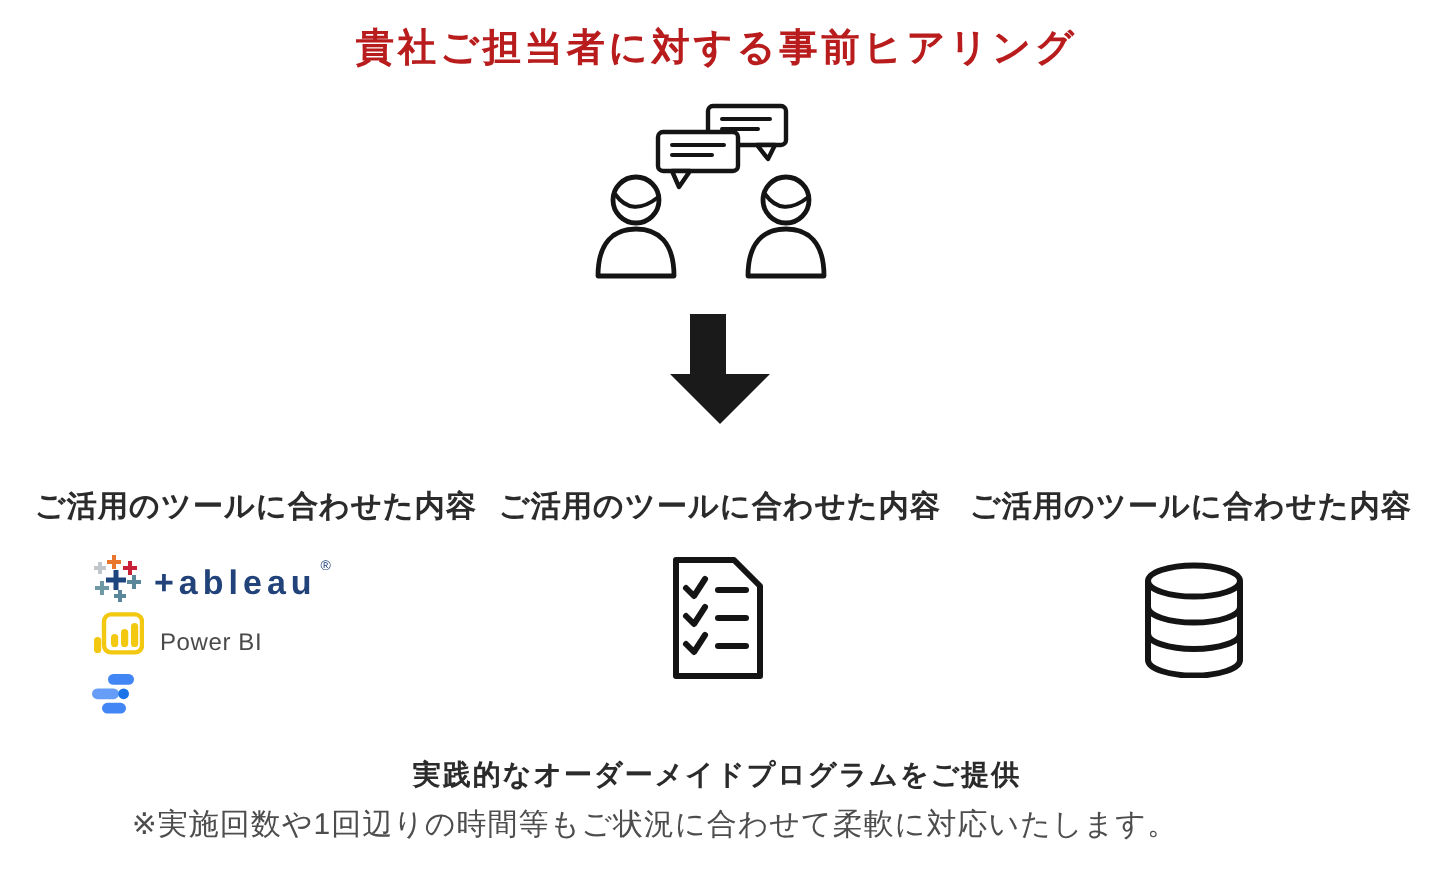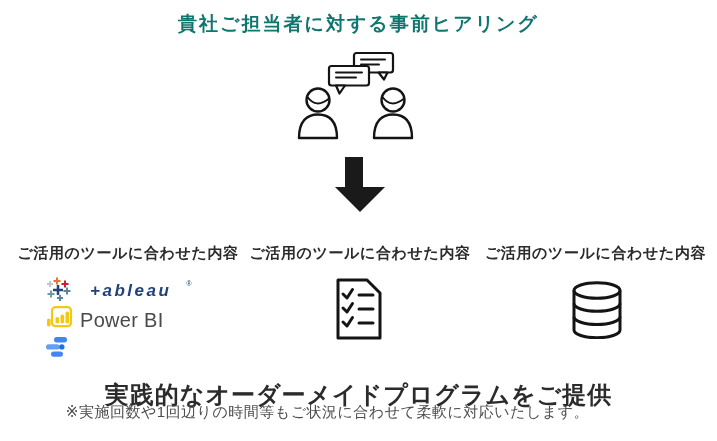--- a/index.html
+++ b/index.html
@@ -17,21 +17,21 @@
   }
   .title {
     position: absolute;
     top: 11px;
     left: 0;
     width: 717px;
     text-align: center;
     font-size: 19px;
     font-weight: bold;
     letter-spacing: 2px;
-    color: #0f766e;
+    color: #b91c1c;
   }
   .illustration {
     position: absolute;
     left: 294px;
     top: 50px;
   }
   .arrow {
     position: absolute;
     left: 333px;
     top: 155px;
@@ -50,57 +50,57 @@
   .col-header.c2 { left: 234px; width: 252px; }
   .col-header.c3 { left: 474px; width: 243px; }
 
   .logo-row {
     position: absolute;
     left: 46px;
     display: flex;
     align-items: center;
     white-space: nowrap;
   }
-  .logo-row.tableau { top: 276px; gap: 18px; font-style: italic; }
+  .logo-row.tableau { top: 276px; gap: 5px; }
   .logo-row.powerbi { top: 306px; gap: 8px; }
   .logo-row.gdp     { top: 337px; gap: 9px; }
 
   .tableau-word {
     font-size: 17px;
     font-weight: 600;
     letter-spacing: 2.5px;
     color: #22437a;
   }
   .tableau-tm {
     font-size: 7px;
     color: #22437a;
     align-self: flex-start;
     margin-left: -3px;
     margin-top: 4px;
   }
   .powerbi-label {
-    font-size: 20px;
+    font-size: 12px;
     font-weight: 400;
     letter-spacing: 0.3px;
     color: #4a4a4a;
   }
   .gdp-label { font-size: 14px; }
   .gdp-label .g-bold { font-weight: bold; color: #3c4043; letter-spacing: 0.2px; }
   .gdp-label .g-rest { font-weight: 400; color: #5f6368; letter-spacing: 0.2px; }
 
   .checklist-icon { position: absolute; left: 334px; top: 278px; }
   .database-icon  { position: absolute; left: 571px; top: 281px; }
 
   .footer-title {
     position: absolute;
     top: 379px;
     left: 0;
     width: 717px;
     text-align: center;
-    font-size: 24px;
+    font-size: 14px;
     font-weight: bold;
     letter-spacing: 1px;
     color: #2b2b2b;
   }
   .footer-note {
     position: absolute;
     top: 403px;
     left: 0;
     width: 589px;
     text-align: right;

